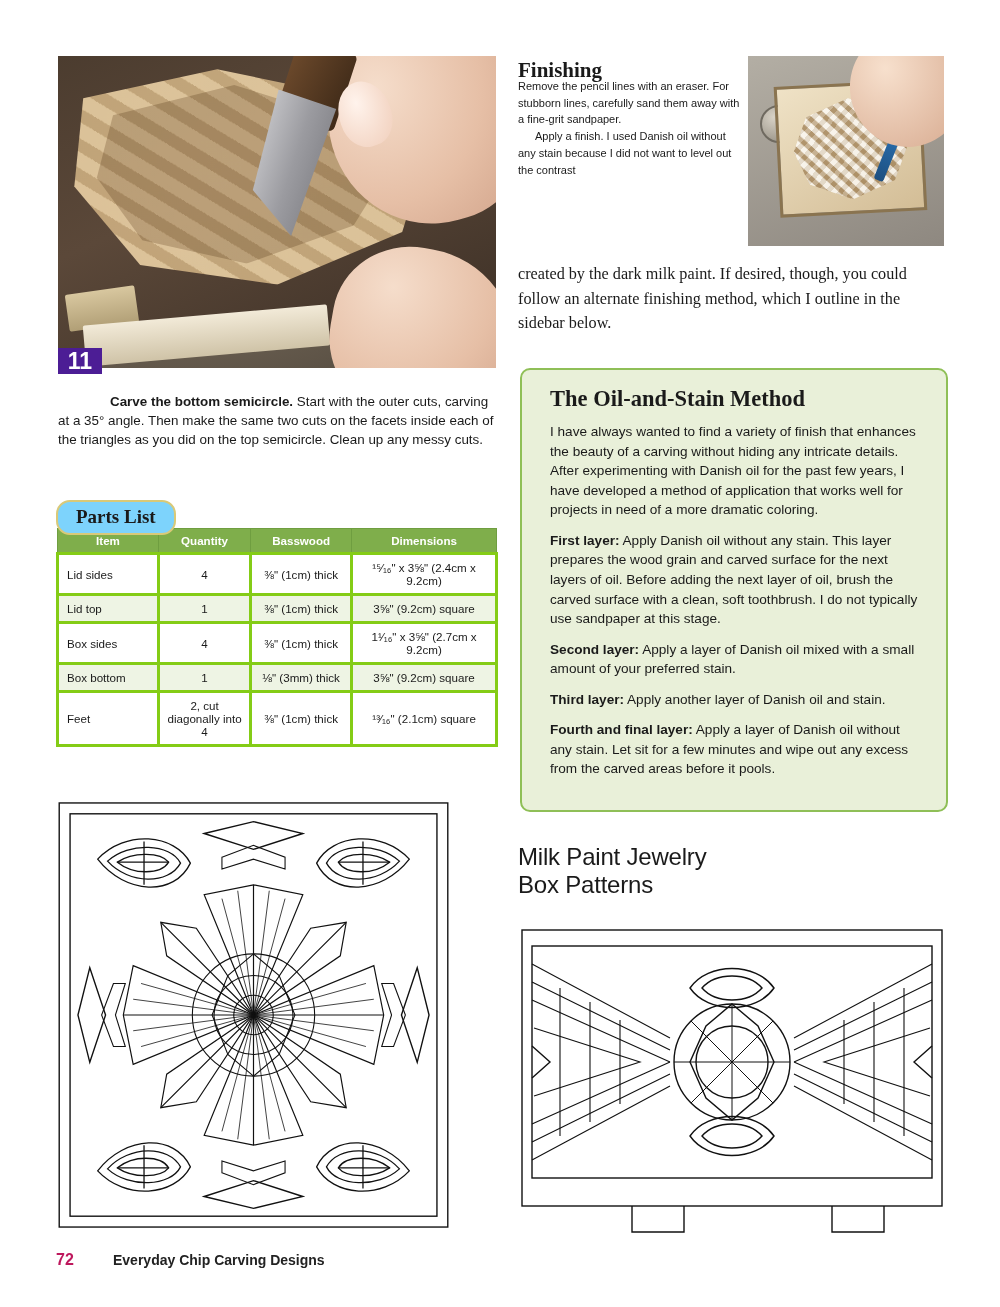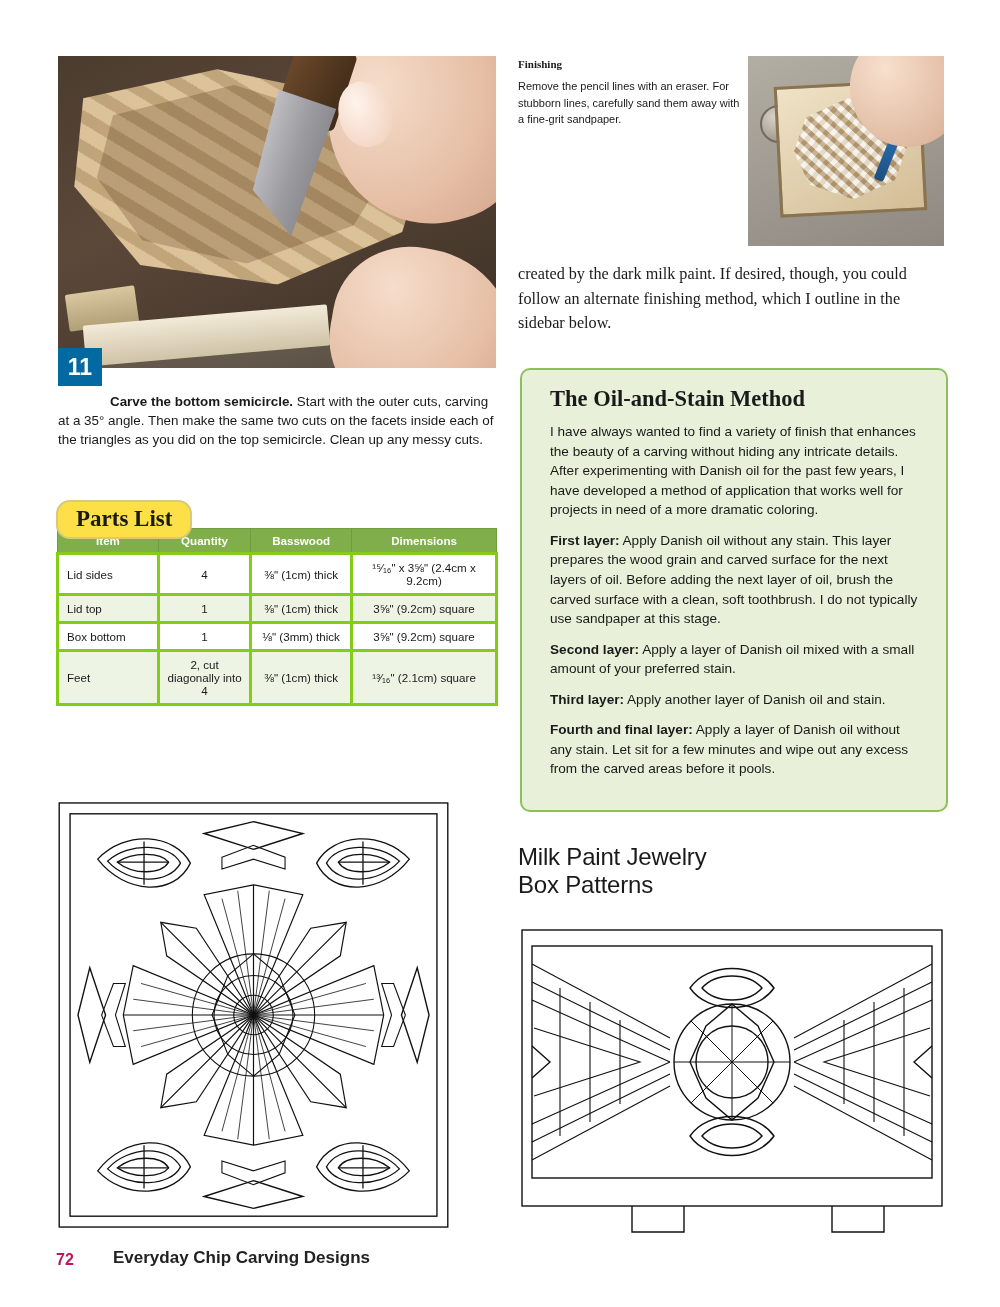--- a/index.html
+++ b/index.html
@@ -116,22 +116,22 @@
     left: 2%; bottom: 13%;
     width: 16%; height: 12%;
     background: linear-gradient(180deg, #d8c79f, #b19f76);
     transform: rotate(-8deg);
     border-radius: 2px;
   }
 
   .step-badge {
     position: absolute;
     left: 58px; top: 348px;
-    width: 44px; height: 38px;
-    background: #0369a1;
+    width: 44px; height: 26px;
+    background: #4c1d95;
     color: #fff;
     font-weight: bold;
     font-size: 23px;
     display: flex; align-items: center; justify-content: center;
   }
   .step-caption {
     position: absolute;
     left: 58px; top: 372px;
     width: 440px;
     font-size: 13.4px;
@@ -139,21 +139,21 @@
     color: #1a1a1a;
     text-indent: 52px;
     margin-top: 20px;
   }
   .step-caption b { font-weight: bold; }
 
   
   .finishing-head {
     position: absolute;
     left: 518px; top: 58px;
-    font-size: 11px;
+    font-size: 21px;
     font-weight: bold;
     font-family: "Liberation Serif", serif;
   }
   .finishing-body {
     position: absolute;
     left: 518px; top: 78px;
     width: 222px;
     font-family: Liberation Sans, sans-serif;
     font-size: 11px;
     line-height: 1.52;
@@ -238,27 +238,27 @@
     font-size: 13.6px;
     line-height: 1.44;
   }
   .sidebar-body p { margin: 0 0 11px 0; }
   .sidebar-body b { font-weight: bold; }
 
   
   .parts-title {
     position: absolute;
     left: 56px; top: 500px;
-    background: #fde047;
+    background: #7dd3fc;
     border: 2px solid #d9c978;
     border-radius: 14px;
     padding: 4px 18px 5px 18px;
     font-family: "Liberation Serif", serif;
     font-weight: bold;
-    font-size: 23px;
+    font-size: 19px;
     z-index: 3;
   }
   table.parts {
     position: absolute;
     left: 56px; top: 528px;
     width: 442px;
     border-collapse: collapse;
     font-size: 11.6px;
   }
   table.parts th {
@@ -304,21 +304,21 @@
     position: absolute;
     left: 56px; bottom: 38px;
     font-size: 16px;
     font-weight: bold;
     color: #be185d;
     text-align: center;
   }
   .footer-title {
     position: absolute;
     left: 113px; bottom: 39px;
-    font-size: 17px;
+    font-size: 14px;
     font-weight: bold;
     color: #222;
   }
 </style>
 </head>
 <body>
 
 <div class="page">
 
   <div class="photo-main">
@@ -337,20 +337,21 @@
 
   <div class="step-badge">11</div>
 
   <div class="step-caption">
     <b>Carve the bottom semicircle.</b><span> Start with the outer cuts, carving at a 35° angle. Then make the same two cuts on the facets inside each of the triangles as you did on the top semicircle. Clean up any messy cuts.</span>
   </div>
 
   <div class="finishing-head">Finishing</div>
   <div class="finishing-body">
     <span>Remove the pencil lines with an eraser. For stubborn lines, carefully sand them away with a fine-grit sandpaper.</span>
+    <span class="indent">Apply a finish. I used Danish oil without any stain because I did not want to level out the contrast</span>
   </div>
   <div class="finishing-body2">created by the dark milk paint. If desired, though, you could follow an alternate finishing method, which I outline in the sidebar below.</div>
 
   <div class="photo-small">
     <div class="ps-bg"></div>
     <div class="ps-jar"></div>
     <div class="ps-box">
       <div class="ps-carve"></div>
     </div>
     <div class="ps-brush"></div>
@@ -385,20 +386,26 @@
         <td>⅜" (1cm) thick</td>
         <td>¹⁵⁄₁₆" x 3⅝" (2.4cm x 9.2cm)</td>
       </tr>
       <tr>
         <td class="item">Lid top</td>
         <td>1</td>
         <td>⅜" (1cm) thick</td>
         <td>3⅝" (9.2cm) square</td>
       </tr>
       <tr>
+        <td class="item">Box sides</td>
+        <td>4</td>
+        <td>⅜" (1cm) thick</td>
+        <td>1¹⁄₁₆" x 3⅝" (2.7cm x 9.2cm)</td>
+      </tr>
+      <tr>
         <td class="item">Box bottom</td>
         <td>1</td>
         <td>⅛" (3mm) thick</td>
         <td>3⅝" (9.2cm) square</td>
       </tr>
       <tr>
         <td class="item">Feet</td>
         <td>2, cut diagonally into 4</td>
         <td>⅜" (1cm) thick</td>
         <td>¹³⁄₁₆" (2.1cm) square</td>

